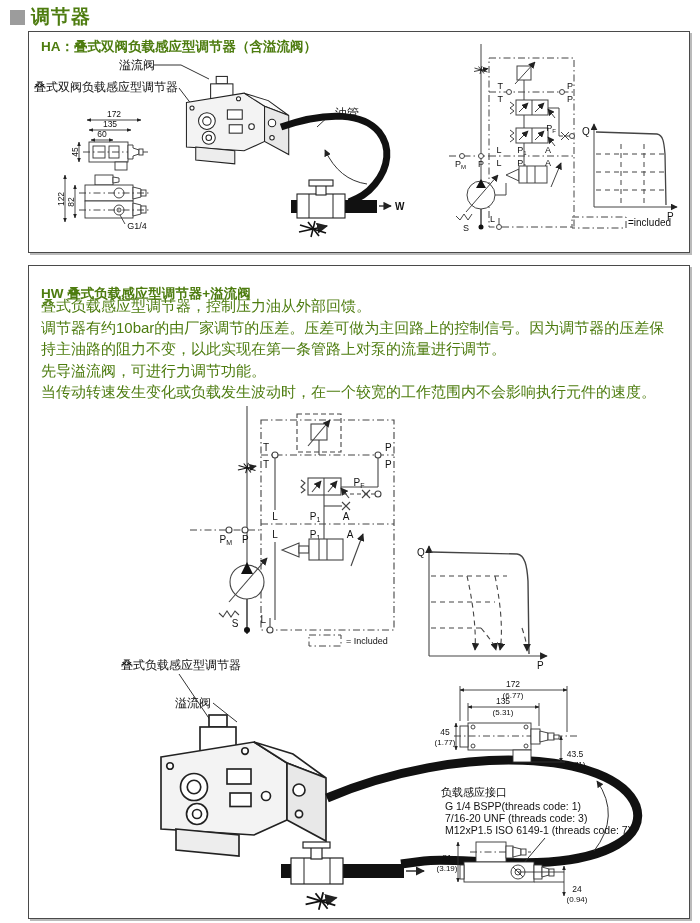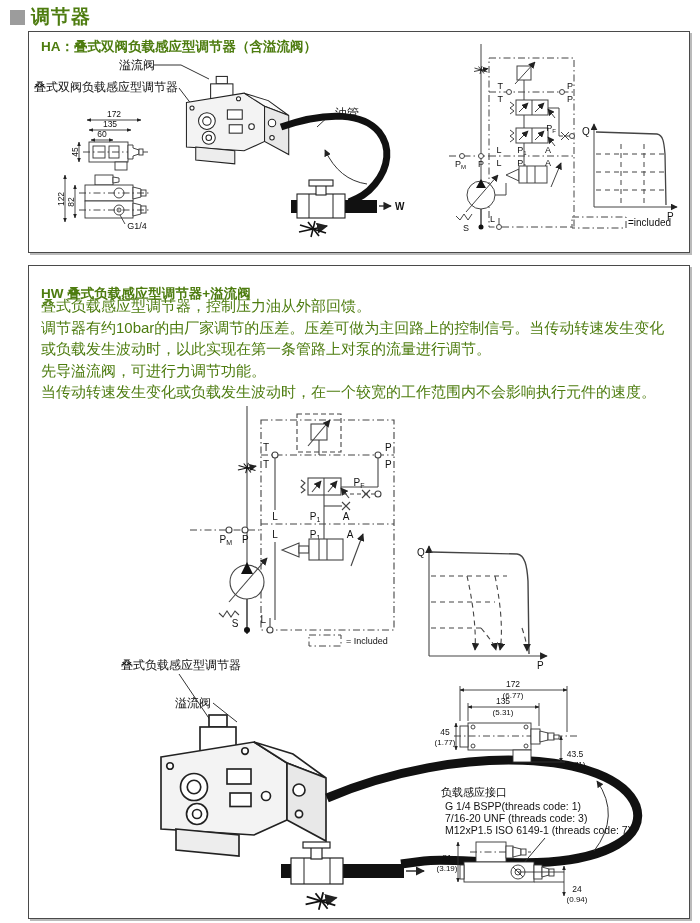--- a/index.html
+++ b/index.html
@@ -218,21 +218,21 @@
         <rect x="543" y="185" width="54" height="11" class="dd"></rect>
         <text x="599" y="194" font-size="10">=included</text>
       </g>
     </svg>
   </div>
 
   <div id="box2" class="panel">
     <div class="ptitle">HW 叠式负载感应型调节器+溢流阀</div>
     <div class="paras">
       <p>叠式负载感应型调节器，控制压力油从外部回馈。</p>
-      <p>调节器有约10bar的由厂家调节的压差。压差可做为主回路上的控制信号。当传动转速发生变化或负载发生波动时，以此实现在第一条管路上对泵的流量进行调节。</p>
+      <p>调节器有约10bar的由厂家调节的压差。压差可做为主回路上的控制信号。因为调节器的压差保持主油路的阻力不变，以此实现在第一条管路上对泵的流量进行调节。</p>
       <p>先导溢流阀，可进行力调节功能。</p>
       <p>当传动转速发生变化或负载发生波动时，在一个较宽的工作范围内不会影响执行元件的速度。</p>
     </div>
 
     <svg width="660" height="512" viewBox="0 0 660 512" style="top:140px">
 
       <g stroke="#444" stroke-width="1.1" fill="none" font-size="10">
         <rect x="232" y="14" width="133" height="210" class="dd"></rect>
         <line x1="218" y1="0" x2="218" y2="228"></line>
         <use href="#squig" transform="translate(218,62) scale(0.65)"></use>

